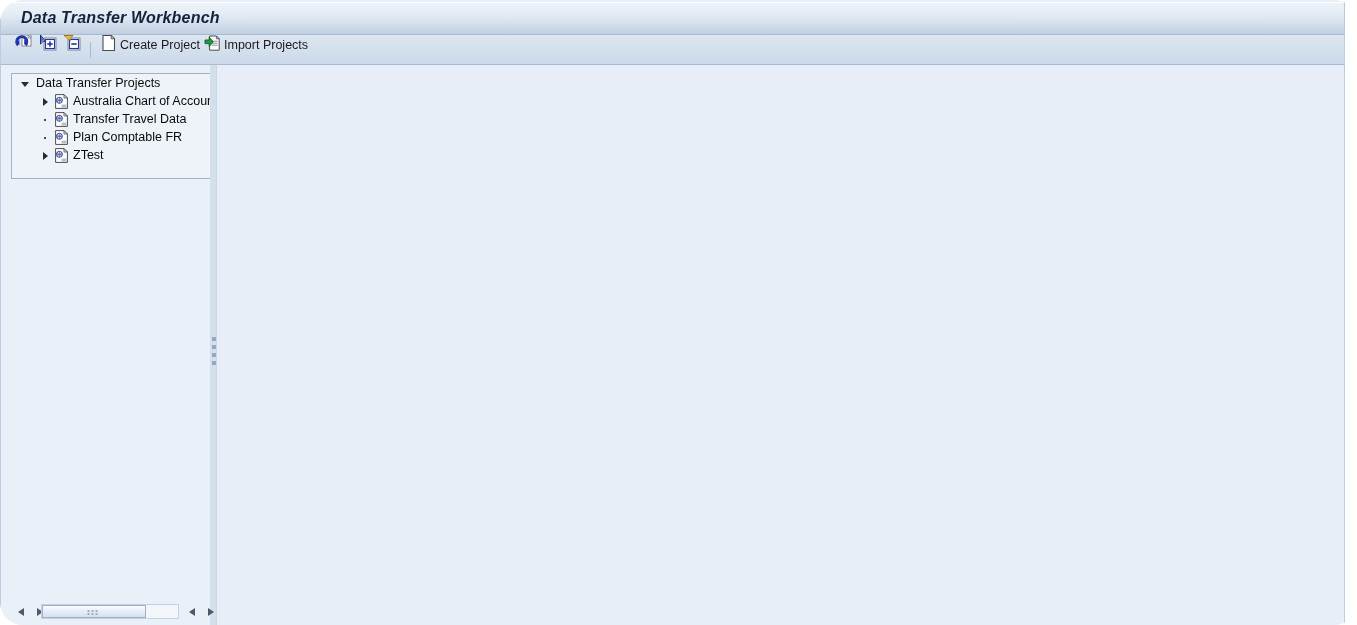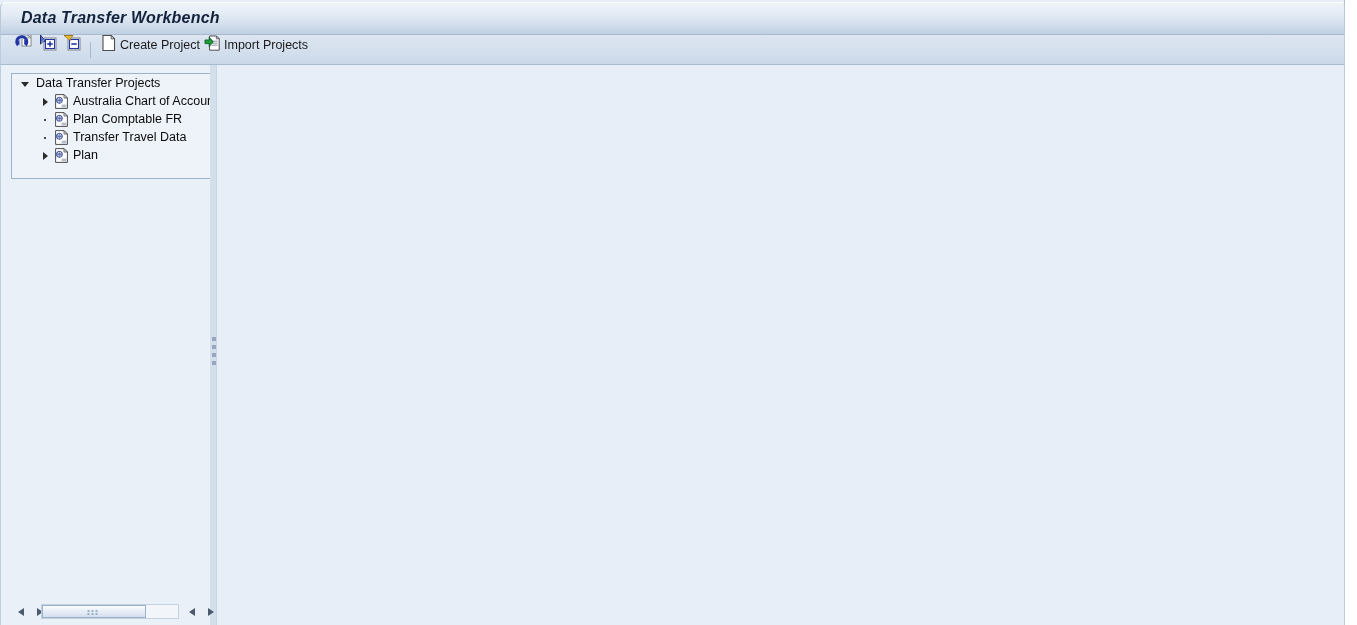--- a/index.html
+++ b/index.html
@@ -8,20 +8,21 @@
     padding: 0;
     background: #ffffff;
     font-family: "Liberation Sans", sans-serif;
   }
   #screen {
     position: relative;
     width: 1357px;
     height: 625px;
     overflow: hidden;
     background: #ffffff;
+    border-radius: 23px;
   }
 
   
   #window {
     position: absolute;
     left: 0px;
     top: 0px;
     width: 1345px;
     height: 625px;
     background: #e8eef7;
@@ -392,51 +393,51 @@
           <span class="doc-globe">
             <svg width="13" height="15" viewBox="0 0 13 15">
               <path d="M0.6 0.6 L9.0 0.6 L12.4 4.0 L12.4 14.4 L0.6 14.4 Z" fill="#ffffff" stroke="#3a3a3a" stroke-width="0.9"></path>
               <path d="M9.0 0.6 L9.0 4.0 L12.4 4.0 Z" fill="#e4ebf3" stroke="#3a3a3a" stroke-width="0.7"></path>
               <circle cx="4.4" cy="6.3" r="3.0" fill="#eef3fa" stroke="#2a3d8f" stroke-width="0.9"></circle>
               <path d="M1.4 6.3 h6 M4.4 3.3 v6 M2.3 4.2 Q4.4 6.3 2.3 8.4 M6.5 4.2 Q4.4 6.3 6.5 8.4" fill="none" stroke="#2a3d8f" stroke-width="0.6"></path>
               <line x1="6.6" y1="11.2" x2="11.4" y2="11.2" stroke="#7b8a9c" stroke-width="0.8"></line>
               <line x1="6.6" y1="12.8" x2="11.4" y2="12.8" stroke="#7b8a9c" stroke-width="0.8"></line>
             </svg>
           </span>
-          <span class="tree-label">Plan Comptable FR</span>
+          <span class="tree-label">Transfer Travel Data</span>
         </div>
 
         <div class="tree-row child">
           <span class="twisty leaf"></span>
           <span class="doc-globe">
             <svg width="13" height="15" viewBox="0 0 13 15">
               <path d="M0.6 0.6 L9.0 0.6 L12.4 4.0 L12.4 14.4 L0.6 14.4 Z" fill="#ffffff" stroke="#3a3a3a" stroke-width="0.9"></path>
               <path d="M9.0 0.6 L9.0 4.0 L12.4 4.0 Z" fill="#e4ebf3" stroke="#3a3a3a" stroke-width="0.7"></path>
               <circle cx="4.4" cy="6.3" r="3.0" fill="#eef3fa" stroke="#2a3d8f" stroke-width="0.9"></circle>
               <path d="M1.4 6.3 h6 M4.4 3.3 v6 M2.3 4.2 Q4.4 6.3 2.3 8.4 M6.5 4.2 Q4.4 6.3 6.5 8.4" fill="none" stroke="#2a3d8f" stroke-width="0.6"></path>
               <line x1="6.6" y1="11.2" x2="11.4" y2="11.2" stroke="#7b8a9c" stroke-width="0.8"></line>
               <line x1="6.6" y1="12.8" x2="11.4" y2="12.8" stroke="#7b8a9c" stroke-width="0.8"></line>
             </svg>
           </span>
-          <span class="tree-label">Transfer Travel Data</span>
+          <span class="tree-label">Plan Comptable FR</span>
         </div>
 
         <div class="tree-row child">
           <span class="twisty right"></span>
           <span class="doc-globe">
             <svg width="13" height="15" viewBox="0 0 13 15">
               <path d="M0.6 0.6 L9.0 0.6 L12.4 4.0 L12.4 14.4 L0.6 14.4 Z" fill="#ffffff" stroke="#3a3a3a" stroke-width="0.9"></path>
               <path d="M9.0 0.6 L9.0 4.0 L12.4 4.0 Z" fill="#e4ebf3" stroke="#3a3a3a" stroke-width="0.7"></path>
               <circle cx="4.4" cy="6.3" r="3.0" fill="#eef3fa" stroke="#2a3d8f" stroke-width="0.9"></circle>
               <path d="M1.4 6.3 h6 M4.4 3.3 v6 M2.3 4.2 Q4.4 6.3 2.3 8.4 M6.5 4.2 Q4.4 6.3 6.5 8.4" fill="none" stroke="#2a3d8f" stroke-width="0.6"></path>
               <line x1="6.6" y1="11.2" x2="11.4" y2="11.2" stroke="#7b8a9c" stroke-width="0.8"></line>
               <line x1="6.6" y1="12.8" x2="11.4" y2="12.8" stroke="#7b8a9c" stroke-width="0.8"></line>
             </svg>
           </span>
-          <span class="tree-label">Plan</span>
+          <span class="tree-label">ZTest</span>
         </div>
 
 
       </div>
 
     </div>
 
     <div id="splitter">
       <span class="grip" style="top:272px;"></span>
       <span class="grip" style="top:280px;"></span>

